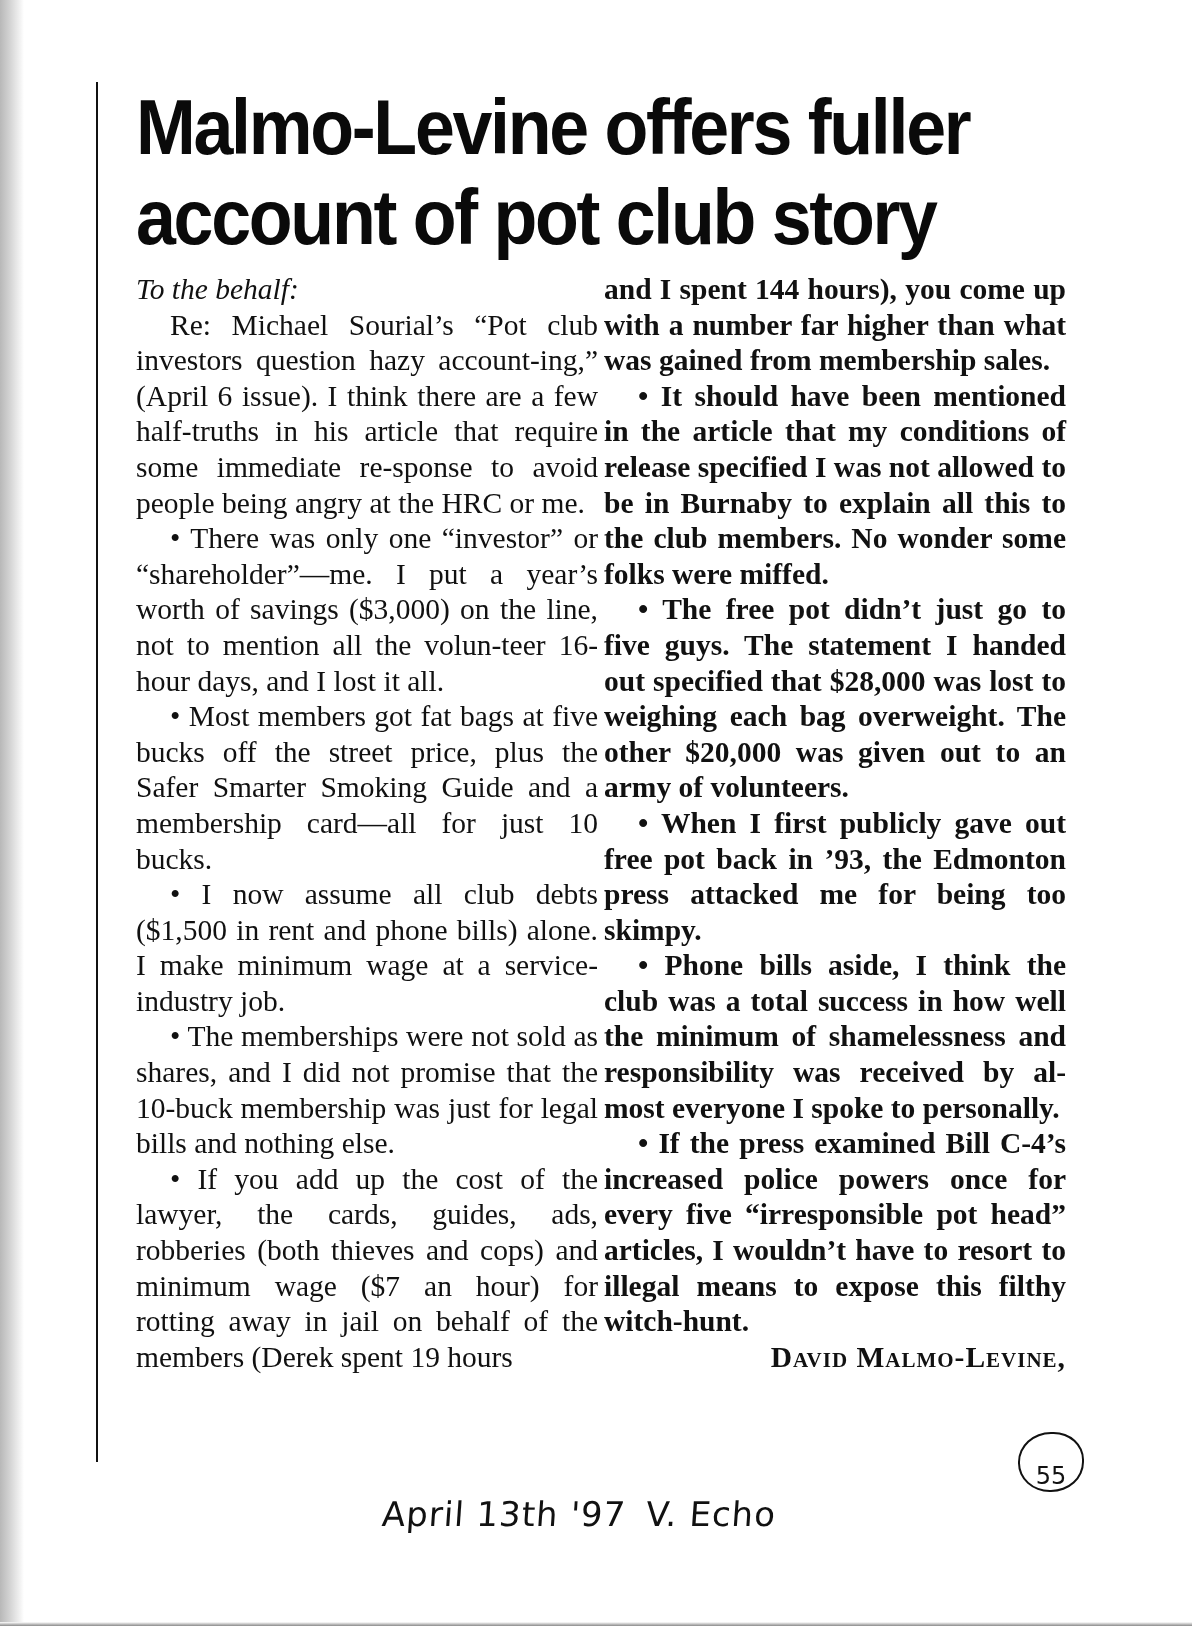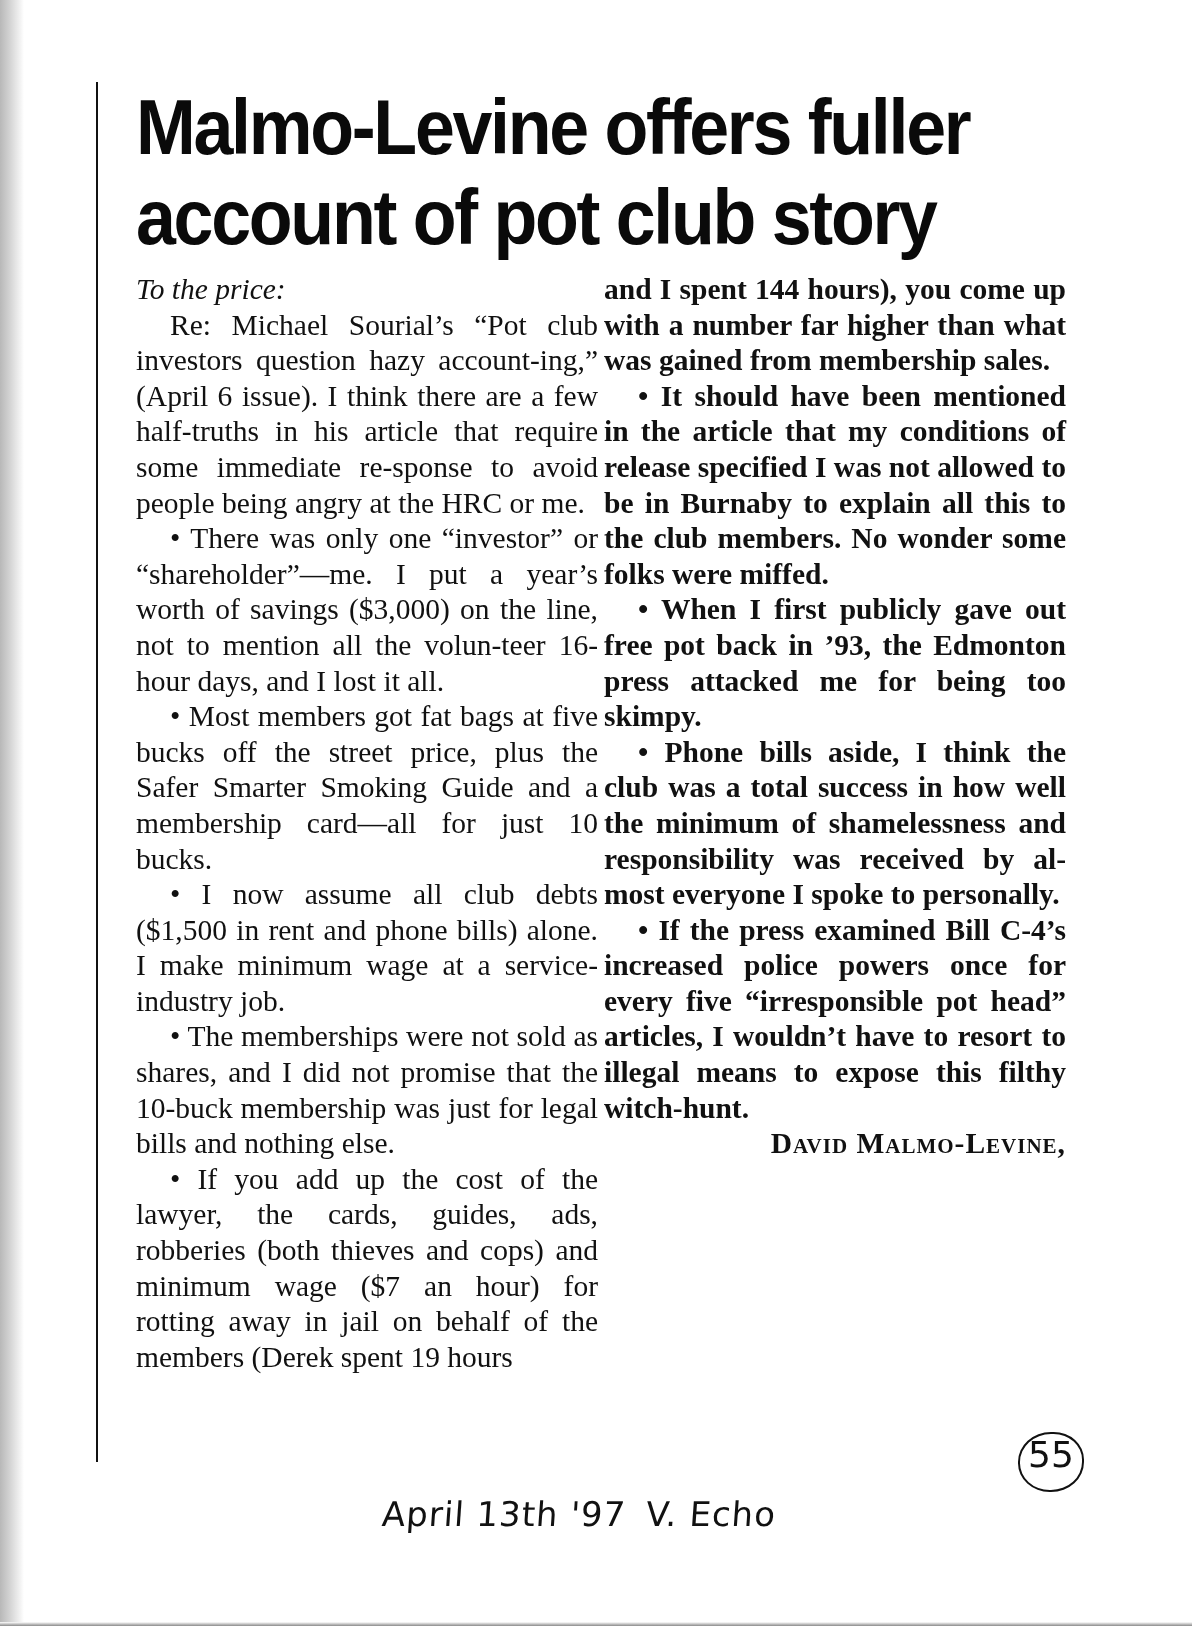--- a/index.html
+++ b/index.html
@@ -39,46 +39,47 @@
   .sig { margin: 0 0 0 38px; font-variant: small-caps; letter-spacing: 1px; text-align: right; line-height: 35.6px; }
   .hand {
     position: absolute; font-family: "DejaVu Sans", sans-serif; font-size: 34px;
     color: #111; letter-spacing: 1px; transform: skewX(-4deg);
   }
   .hand-date { left: 382px; top: 1494px; }
   .hand-source { left: 646px; top: 1494px; }
   .page-circle {
     position: absolute; left: 1018px; top: 1432px; width: 62px; height: 56px;
     border: 2px solid #111; border-radius: 50% 46% 50% 48%;
-    display: flex; align-items: flex-start; justify-content: center;
-    font-family: "DejaVu Sans", sans-serif; font-size: 36px;
+    display: flex; align-items: flex-end; justify-content: center;
+    font-family: "DejaVu Sans", sans-serif; font-size: 24px;
   }
 </style>
 </head>
 <body>
 
 <div class="left-shadow"></div>
 <div class="bottom-edge"></div>
 <div class="vrule"></div>
 
 <h1 class="headline">Malmo-Levine offers fuller account of pot club story</h1>
 
 <div class="col col-left">
-  <p class="salutation noindent">To the price:</p>
+  <p class="salutation noindent">To the behalf:</p>
   <p>Re: Michael Sourial’s “Pot club investors question hazy account-ing,” (April 6 issue). I think there are a few half-truths in his article that require some immediate re-sponse to avoid people being angry at the HRC or me.</p>
   <p>• There was only one “investor” or “shareholder”—me. I put a year’s worth of savings ($3,000) on the line, not to mention all the volun-teer 16-hour days, and I lost it all.</p>
   <p>• Most members got fat bags at five bucks off the street price, plus the Safer Smarter Smoking Guide and a membership card—all for just 10 bucks.</p>
   <p>• I now assume all club debts ($1,500 in rent and phone bills) alone. I make minimum wage at a service-industry job.</p>
   <p>• The memberships were not sold as shares, and I did not promise that the 10-buck membership was just for legal bills and nothing else.</p>
   <p>• If you add up the cost of the lawyer, the cards, guides, ads, robberies (both thieves and cops) and minimum wage ($7 an hour) for rotting away in jail on behalf of the members (Derek spent 19 hours</p>
 </div>
 
 <div class="col col-right">
   <p class="noindent">and I spent 144 hours), you come up with a number far higher than what was gained from membership sales.</p>
   <p>• It should have been mentioned in the article that my conditions of release specified I was not allowed to be in Burnaby to explain all this to the club members. No wonder some folks were miffed.</p>
+  <p>• The free pot didn’t just go to five guys. The statement I handed out specified that $28,000 was lost to weighing each bag overweight. The other $20,000 was given out to an army of volunteers.</p>
   <p>• When I first publicly gave out free pot back in ’93, the Edmonton press attacked me for being too skimpy.</p>
   <p>• Phone bills aside, I think the club was a total success in how well the minimum of shamelessness and responsibility was received by al-most everyone I spoke to personally.</p>
   <p>• If the press examined Bill C-4’s increased police powers once for every five “irresponsible pot head” articles, I wouldn’t have to resort to illegal means to expose this filthy witch-hunt.</p>
   <p class="sig">David Malmo-Levine,</p>
 </div>
 
 <div class="hand hand-date">April 13th '97</div>
 <div class="hand hand-source">V. Echo</div>
 <div class="page-circle">
   <span>55</span>

